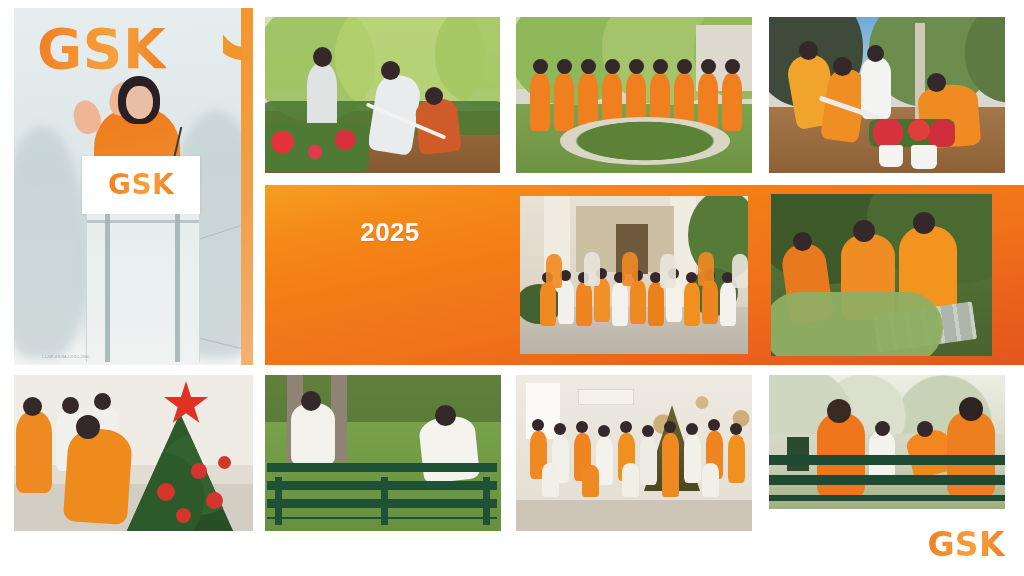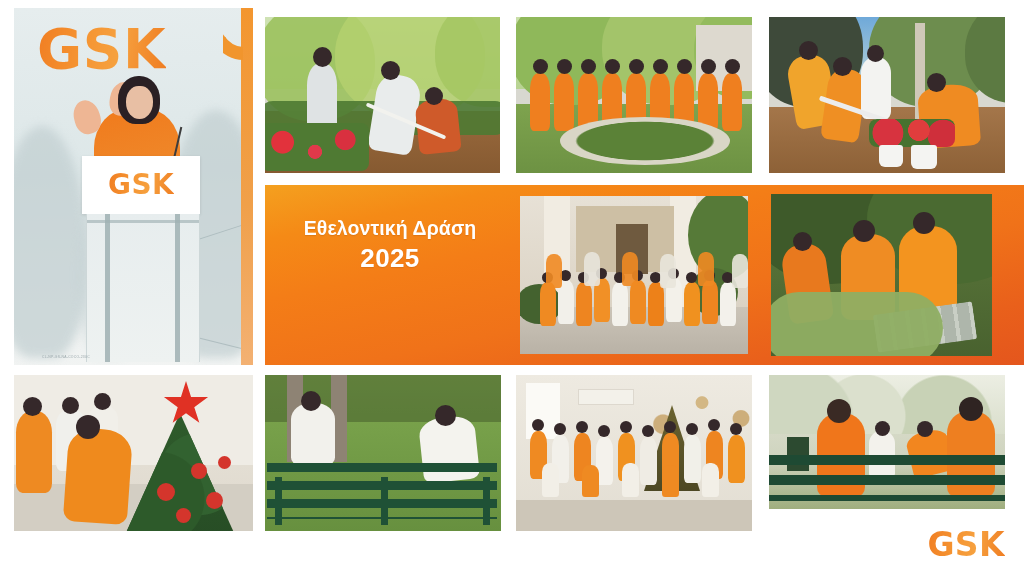--- a/index.html
+++ b/index.html
@@ -541,21 +541,20 @@
       <div class="p-head pD-h"></div>
       <div class="shovel"></div>
       <div class="blooms"></div>
       <div class="pot1"></div>
       <div class="pot2"></div>
     </div>
   </div>
 
   <div id="orange-band">
     <div id="band-text">
-      <div id="band-line1">Εθελοντική Δράση</div>
       <div id="band-line3">2025</div>
     </div>
   </div>
 
   <div class="photo" id="r2c2" style="left:520px; top:196px; width:228px; height:158px;">
     <div class="ph-inner">
       <div class="bg"></div>
       <div class="col c1"></div>
       <div class="col c2"></div>
       <div class="wall"></div>

